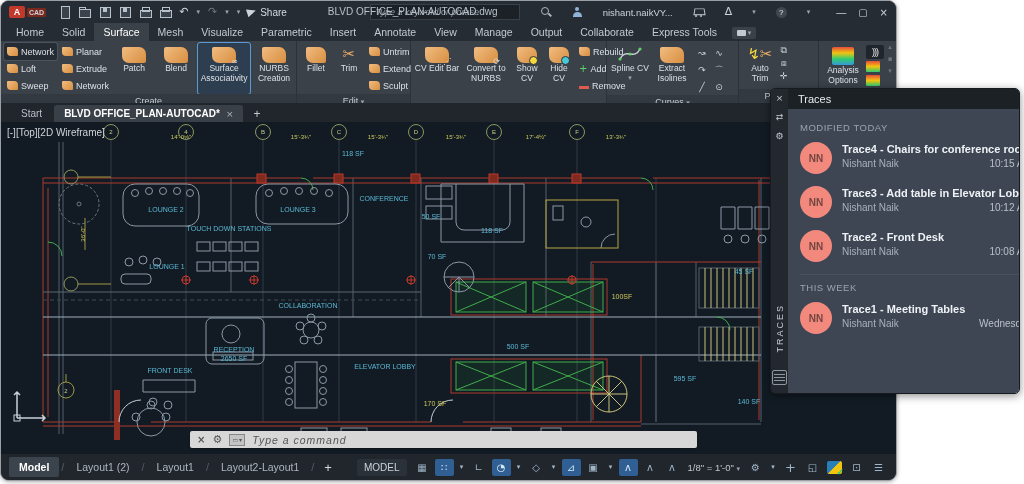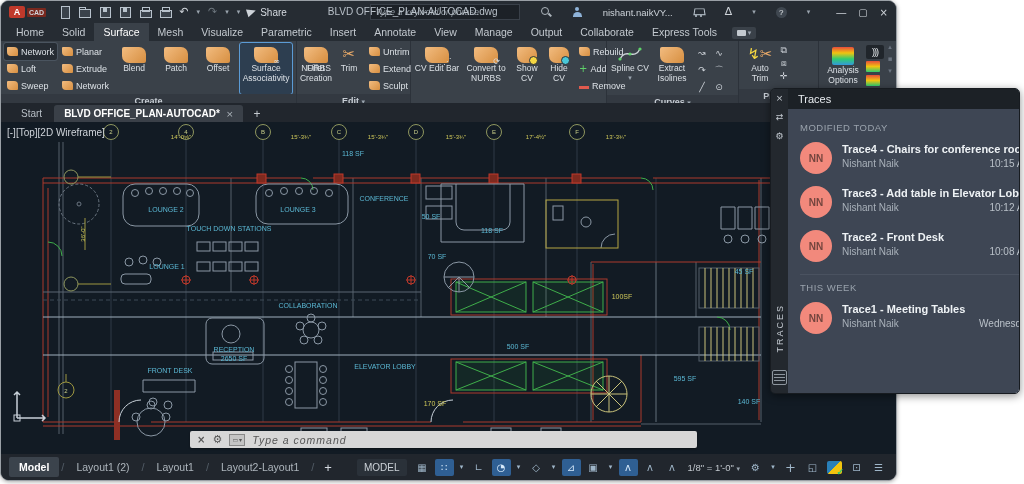--- a/index.html
+++ b/index.html
@@ -46,21 +46,21 @@
   
   .ribtabs{height:18px;flex:none;display:flex;align-items:flex-end;background:#262c33;padding-left:6px;}
   .rt{padding:3px 9px;font-size:10.5px;color:#c3c9cf;white-space:nowrap;}
   .rt.active{background:#3a4149;color:#ffffff;}
   .rib-toggle{margin-left:6px;margin-bottom:2px;width:24px;height:12px;background:#3a4149;border-radius:2px;display:flex;align-items:center;justify-content:center;gap:2px;}
   .rib-toggle i{width:9px;height:6px;background:#c3c9cf;border-radius:1px;}
   
   .ribbon{height:62px;flex:none;background:#3a4149;display:flex;position:relative;}
   .panel{display:flex;flex-direction:column;border-right:1px solid #2c323a;box-sizing:border-box;flex:none;}
   .pbody{flex:1;display:flex;gap:2px;padding:2px 3px 0 3px;}
-  .pl{height:14px;line-height:14px;text-align:center;font-size:9px;color:#c6ccd3;background:#333941;white-space:nowrap;overflow:hidden;font-weight:bold;}
+  .pl{height:14px;line-height:14px;text-align:center;font-size:9px;color:#c6ccd3;background:#333941;white-space:nowrap;overflow:hidden;}
   .smcol{display:flex;flex-direction:column;justify-content:flex-start;}
   .sb{display:flex;align-items:center;gap:3px;height:17px;padding:0 3px;font-size:9px;color:#dbe0e5;white-space:nowrap;border-radius:2px;}
   .sb.hl{background:#262c33;outline:1px solid #4a545f;}
   .lb{width:40px;flex:none;display:flex;flex-direction:column;align-items:center;gap:1px;padding-top:2px;border-radius:2px;font-size:8.5px;line-height:9px;color:#dbe0e5;text-align:center;}
   .lb.sel{background:#2d3e50;outline:1px solid #5b9bd5;}
   .mi{width:11px;height:9px;flex:none;background:linear-gradient(135deg,#f2bc80,#d78f41);border-radius:1px 4px 1px 4px;}
   .mi2{width:24px;height:16px;margin-top:2px;background:linear-gradient(135deg,#f2bc80,#d78f41);border-radius:2px 7px 2px 7px;position:relative;flex:none;}
   .bulb{position:absolute;width:7px;height:7px;border-radius:50%;right:-1px;bottom:-2px;border:1px solid #2c323a;}
   .bulb.y{background:#f5d742;} .bulb.c{background:#49c8d8;}
   .ov{position:absolute;right:-2px;bottom:-3px;font-size:8px;color:#d8dde2;}
@@ -213,29 +213,25 @@
               <span class="mi"></span>
               <span>Extrude</span>
             </div>
           <div class="sb">
               <span class="mi"></span>
               <span>Network</span>
             </div>
         </div>
         <div class="lb">
             <div class="mi2"></div>
-            <span>Blend</span>
+            <span>Patch</span>
           </div>
         <div class="lb">
             <div class="mi2"></div>
-            <span>Patch</span>
-          </div>
-        <div class="lb">
-            <div class="mi2"></div>
-            <span>Offset</span>
+            <span>Blend</span>
           </div>
         <div class="lb sel" style="width:52px">
             <div class="mi2">
               <span class="ov glyph">∞</span>
             </div>
             <span>Surface</span>
             <span>Associativity</span>
           </div>
         <div class="lb" style="width:44px">
             <div class="mi2"></div>

